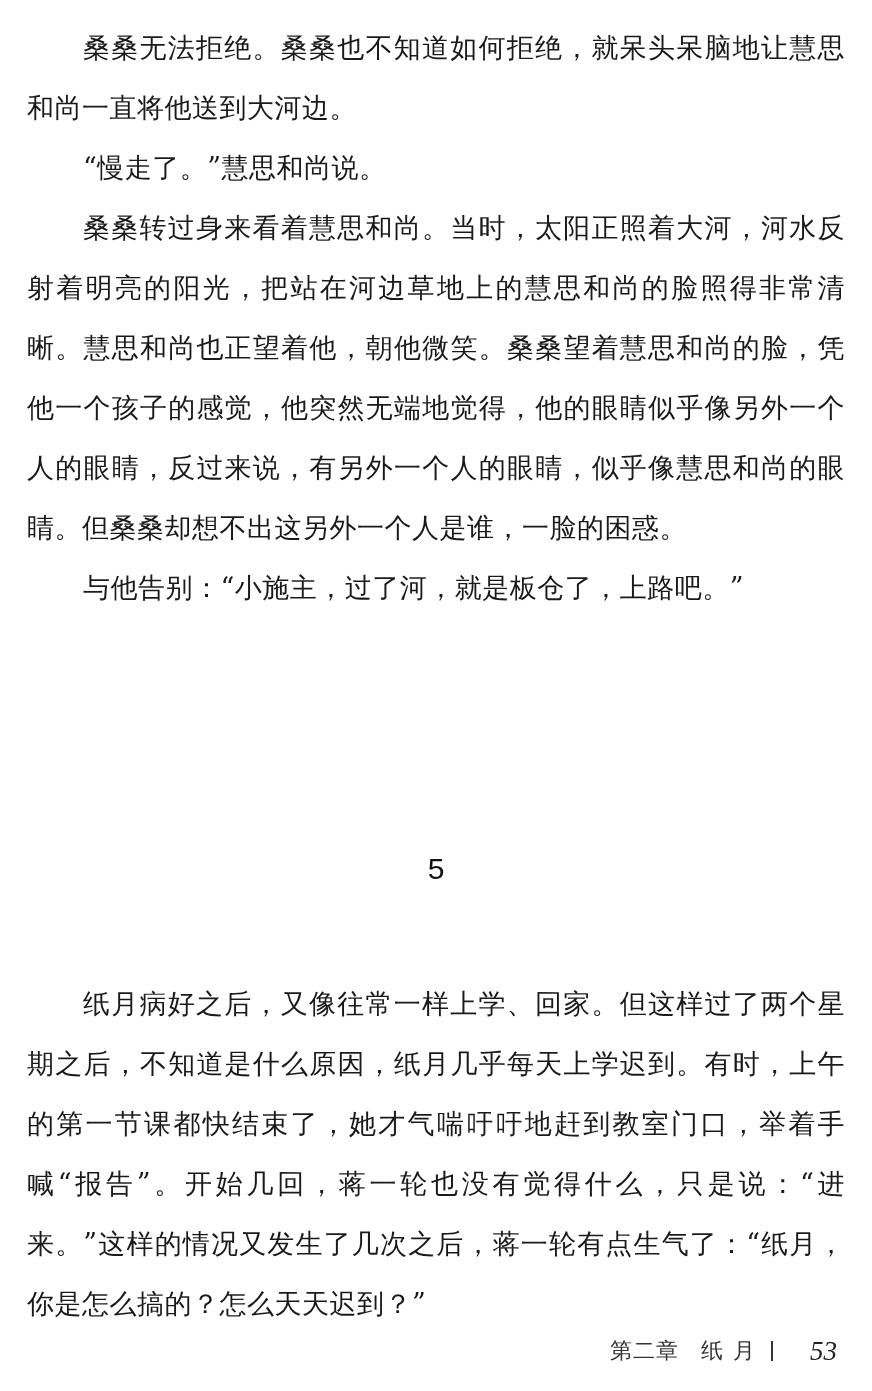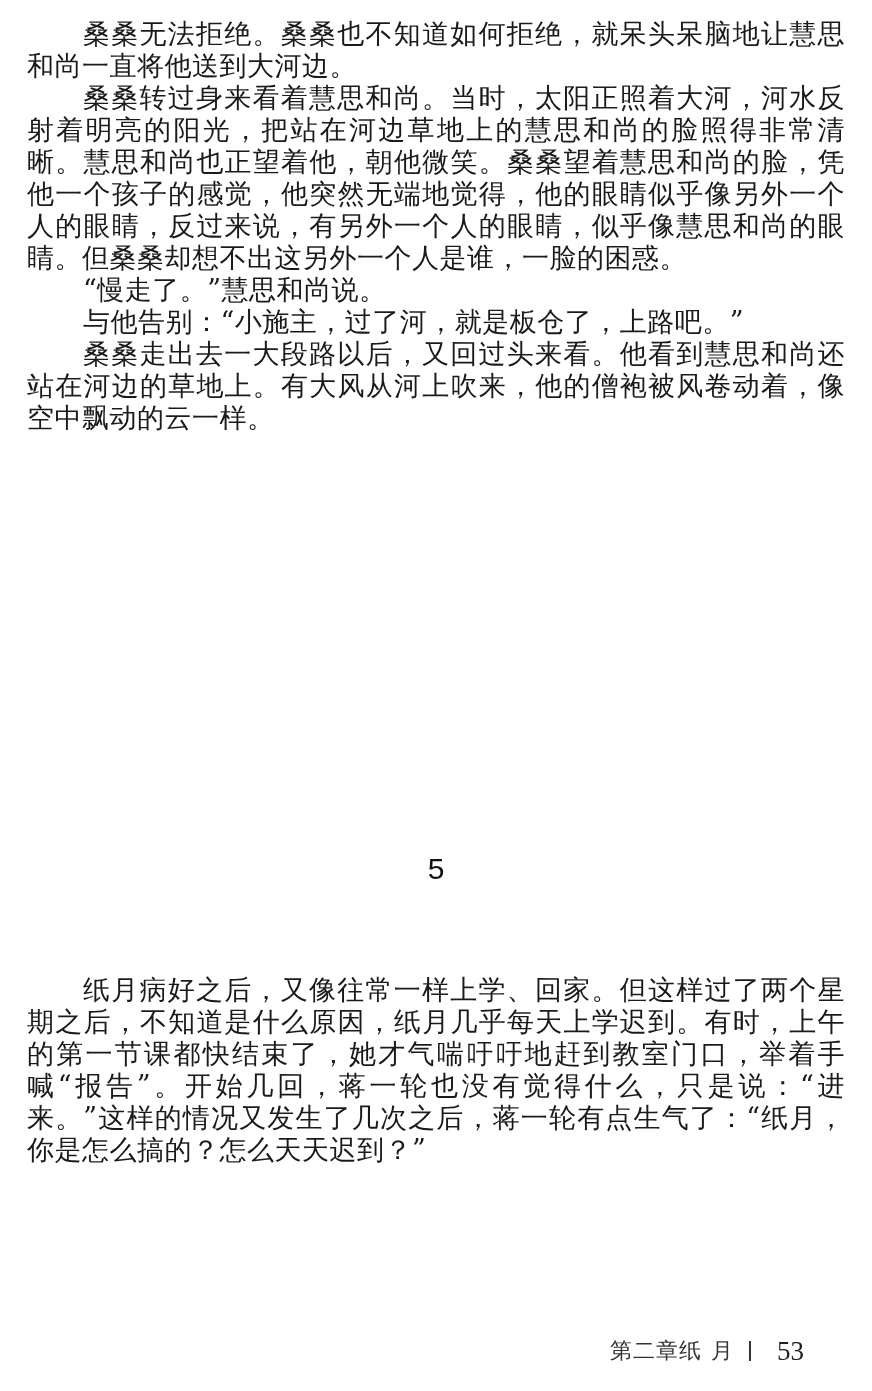--- a/index.html
+++ b/index.html
@@ -1,40 +1,39 @@
 <!DOCTYPE html>
 <html><head>
   <meta charset="utf-8">
   <style>
     html, body { margin: 0; padding: 0; background: #ffffff; }
     body { width: 872px; height: 1391px; position: relative; overflow: hidden;
            font-family: "DejaVu Serif", "Liberation Serif", serif; color: #1a1a1a; }
     .page { position: absolute; left: 27px; top: 18px; width: 818px; }
-    .para { margin: 0; font-size: 27px; line-height: 32px; text-align: justify;
+    .para { margin: 0; font-size: 27px; line-height: 60px; text-align: justify;
             text-indent: 56px; letter-spacing: 0.5px; }
     .section-heading { position: absolute; left: 0; width: 872px; top: 852px;
             text-align: center; font-family: "Liberation Sans", "DejaVu Sans", sans-serif;
             font-size: 30px; color: #111; }
     .page2 { position: absolute; left: 27px; top: 974px; width: 818px; }
     .footer { position: absolute; top: 1334px; left: 610px; height: 34px;
               display: flex; align-items: center; color: #333; }
     .footer-chapter { font-size: 22px; font-family: Liberation Sans, sans-serif; letter-spacing: 1px; }
-    .footer-title { font-size: 22px; font-family: "DejaVu Sans", sans-serif; letter-spacing: 10px; }
+    .footer-title { font-size: 22px; font-family: "DejaVu Sans", sans-serif; margin-left: 22px; letter-spacing: 10px; }
     .footer-sep { width: 2px; height: 20px; background: #333; margin-left: 6px; margin-right: 26px; }
-    .footer-page { font-family: "Liberation Serif", serif; font-size: 27px; color: #222; }
+    .footer-page { font-family: "Liberation Serif", serif; font-style: italic; font-size: 27px; color: #222; margin-left: 11px; }
   </style>
 </head>
 <body>
 
 <div class="page">
   <p class="para">桑桑无法拒绝。桑桑也不知道如何拒绝，就呆头呆脑地让慧思和尚一直将他送到大河边。</p>
+  <p class="para">“慢走了。”慧思和尚说。</p>
   <p class="para">桑桑转过身来看着慧思和尚。当时，太阳正照着大河，河水反射着明亮的阳光，把站在河边草地上的慧思和尚的脸照得非常清晰。慧思和尚也正望着他，朝他微笑。桑桑望着慧思和尚的脸，凭他一个孩子的感觉，他突然无端地觉得，他的眼睛似乎像另外一个人的眼睛，反过来说，有另外一个人的眼睛，似乎像慧思和尚的眼睛。但桑桑却想不出这另外一个人是谁，一脸的困惑。</p>
-  <p class="para">“慢走了。”慧思和尚说。</p>
   <p class="para">与他告别：“小施主，过了河，就是板仓了，上路吧。”</p>
-  <p class="para">桑桑走出去一大段路以后，又回过头来看。他看到慧思和尚还站在河边的草地上。有大风从河上吹来，他的僧袍被风卷动着，像空中飘动的云一样。</p>
 </div>
 
 <div class="section-heading">5</div>
 
 <div class="page2">
   <p class="para">纸月病好之后，又像往常一样上学、回家。但这样过了两个星期之后，不知道是什么原因，纸月几乎每天上学迟到。有时，上午的第一节课都快结束了，她才气喘吁吁地赶到教室门口，举着手喊“报告”。开始几回，蒋一轮也没有觉得什么，只是说：“进来。”这样的情况又发生了几次之后，蒋一轮有点生气了：“纸月，你是怎么搞的？怎么天天迟到？”</p>
 </div>
 
 <div class="footer">
   <span class="footer-chapter">第二章</span>

